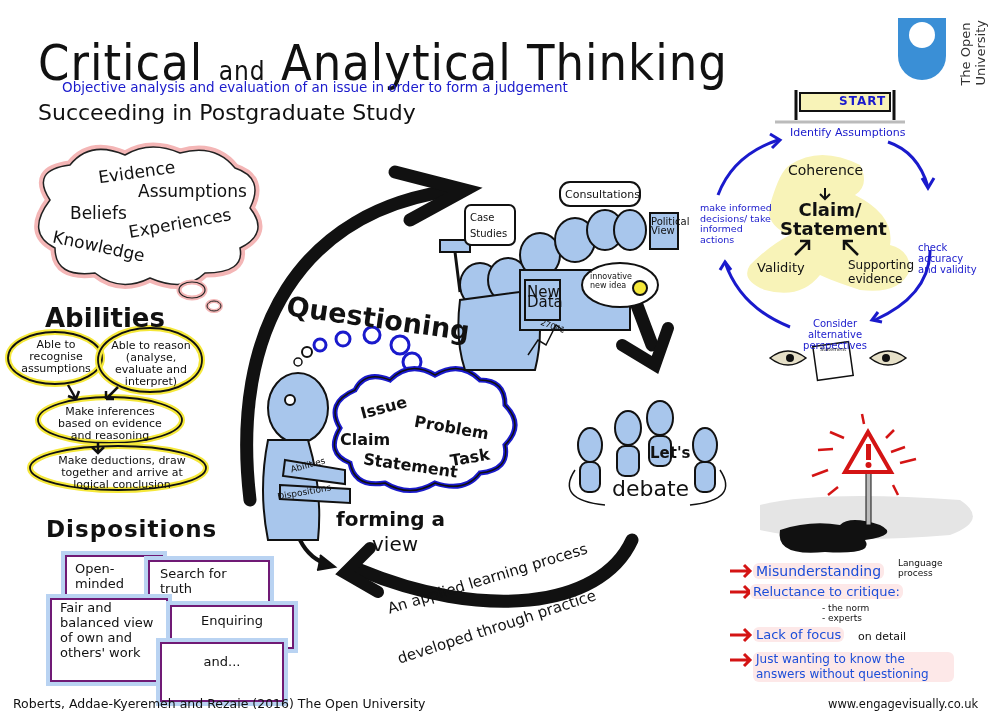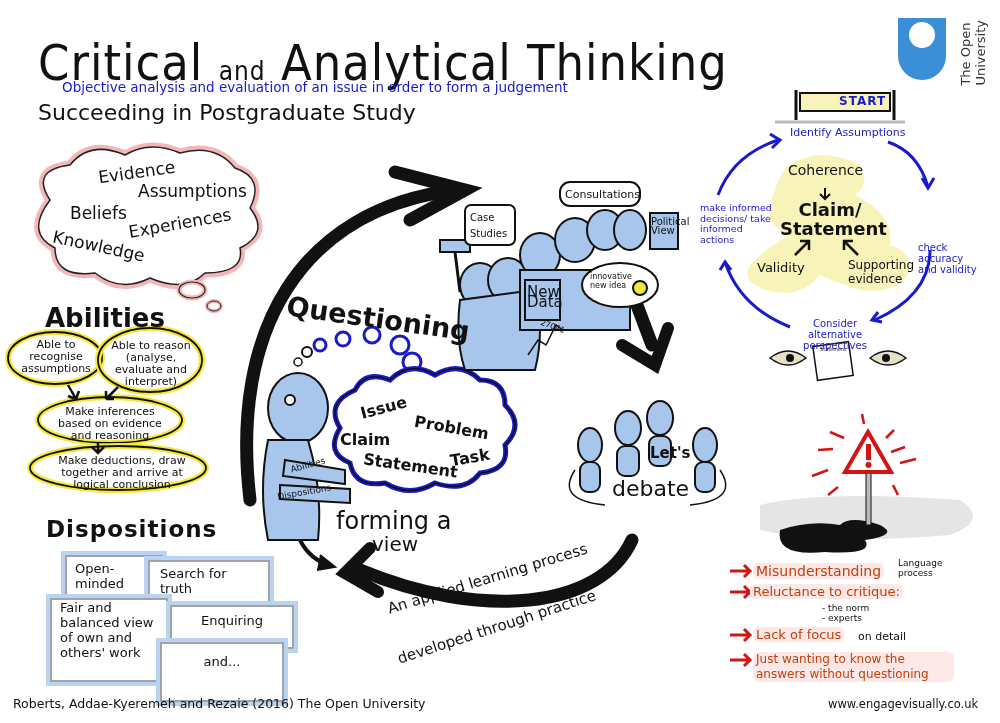--- a/index.html
+++ b/index.html
@@ -8,25 +8,25 @@
   svg.bg{position:absolute;left:0;top:0;width:1000px;height:723px;}
   .title{left:38px;top:34px;font-family:"DejaVu Sans Condensed","DejaVu Sans",sans-serif;font-size:50px;letter-spacing:1px;font-weight:normal;white-space:nowrap;}
   .title .and{font-size:26px;}
   .subtitle{left:62px;top:79px;font-size:13.5px;color:#1a1acc;white-space:nowrap;}
   .study{left:38px;top:100px;font-size:22px;white-space:nowrap;}
   .ou-text{left:958px;top:20px;font-size:13px;color:#333;writing-mode:vertical-rl;transform:rotate(180deg);line-height:15px;}
   .cloudword{font-size:17px;white-space:nowrap;}
   .ab-title{left:45px;top:303px;font-size:26px;font-weight:bold;}
   .small{font-size:11px;line-height:12px;text-align:center;}
   .disp-title{left:46px;top:516px;font-size:23px;font-weight:bold;letter-spacing:1px;}
-  .box{position:absolute;background:#fff;border:2px solid #a3a3a3;box-shadow:0 0 0 4px #b9d3f2;font-size:13px;line-height:15px;}
+  .box{position:absolute;background:#fff;border:2px solid #701a75;box-shadow:0 0 0 4px #b9d3f2;font-size:13px;line-height:15px;}
   .footer{left:13px;top:696px;font-size:12.5px;}
   .site{left:828px;top:697px;font-size:11.5px;}
   .blue{color:#1a1acc;}
-  .red{color:#c2410c;}
+  .red{color:#1d4ed8;}
   .pinkbg{background:#fde8e8;border-radius:6px;padding:0 3px;}
   .issue-word{font-weight:bold;font-size:16px;white-space:nowrap;}
 </style>
 </head>
 <body>
 
 <svg class="bg" viewBox="0 0 1000 723">
 
   <g>
     <path d="M898 18 h48 v38 a24 24 0 0 1 -48 0 z" fill="#3a8fd6"></path>
@@ -215,21 +215,21 @@
 <div class="box" style="left:160px;top:642px;width:104px;height:36px;padding:10px 8px;text-align:center;">and...</div>
 
 <div class="abs" style="left:286px;top:303px;font-size:27px;font-weight:bold;transform:rotate(8deg);">Questioning</div>
 <div class="abs issue-word" style="left:360px;top:398px;transform:rotate(-15deg);">Issue</div>
 <div class="abs issue-word" style="left:414px;top:418px;transform:rotate(10deg);">Problem</div>
 <div class="abs issue-word" style="left:340px;top:430px;">Claim</div>
 <div class="abs issue-word" style="left:450px;top:448px;transform:rotate(-10deg);">Task</div>
 <div class="abs issue-word" style="left:363px;top:456px;transform:rotate(8deg);">Statement</div>
 <div class="abs" style="left:290px;top:460px;font-size:9px;transform:rotate(-15deg);">Abilities</div>
 <div class="abs" style="left:277px;top:487px;font-size:9px;transform:rotate(-10deg);">Dispositions</div>
-<div class="abs" style="left:336px;top:507px;font-size:24px;">forming a</div>
+<div class="abs" style="left:336px;top:507px;font-size:20px;font-weight:bold;">forming a</div>
 <div class="abs" style="left:372px;top:532px;font-size:20px;">view</div>
 
 <div class="abs" style="left:470px;top:210px;font-size:10px;line-height:16px;width:40px;">Case Studies</div>
 <div class="abs" style="left:565px;top:188px;font-size:11px;">Consultations</div>
 <div class="abs" style="left:651px;top:217px;font-size:10px;line-height:9px;width:18px;">Political View</div>
 <div class="abs" style="left:590px;top:272px;font-size:8px;line-height:9px;width:44px;">innovative new idea</div>
 <div class="abs" style="left:527px;top:287px;font-size:15px;line-height:10px;width:30px;">New Data</div>
 <div class="abs" style="left:540px;top:322px;font-size:8px;transform:rotate(20deg);">27041</div>
 
 <div class="abs" style="left:626px;top:444px;font-size:15px;font-weight:bold;margin-left:24px;">Let's</div>

